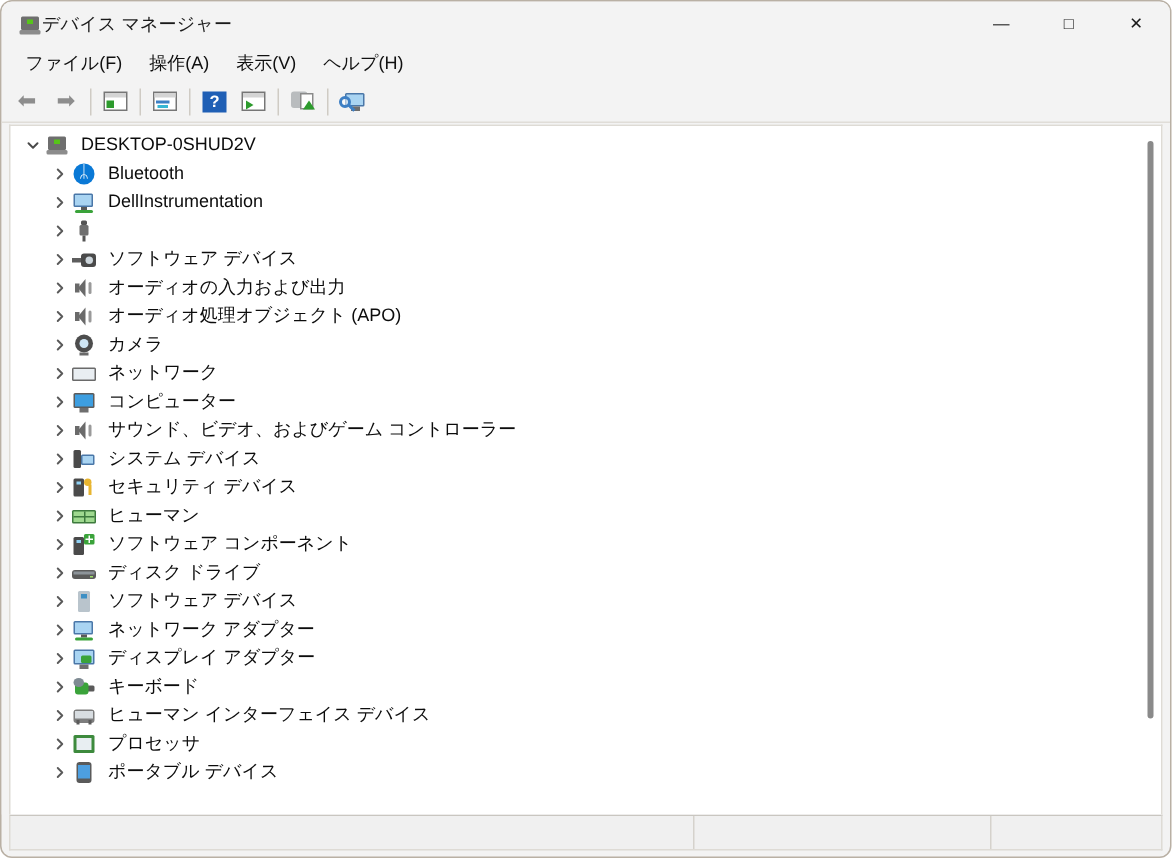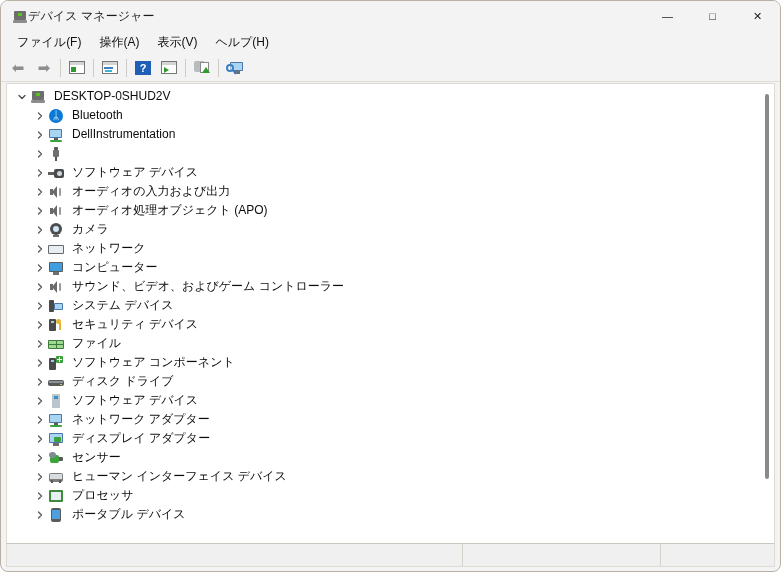--- a/index.html
+++ b/index.html
@@ -616,21 +616,21 @@
                 <svg width="10" height="10" viewBox="0 0 10 10">
                   <path d="M3.5 2 L6.5 5 L3.5 8" stroke="#5a5a5a" stroke-width="1.3" fill="none" stroke-linecap="round" stroke-linejoin="round"></path>
                 </svg>
               </span>
               <span class="ic">
                 <span class="icn i-sn-o"></span>
                 <span class="icn i-sn-i"></span>
                 <span class="icn i-sn-v"></span>
                 <span class="icn i-sn-h"></span>
               </span>
-              <span class="lbl">ファイル</span>
+              <span class="lbl">ヒューマン</span>
             </div>
             <div class="node child">
               <span class="expander">
                 <svg width="10" height="10" viewBox="0 0 10 10">
                   <path d="M3.5 2 L6.5 5 L3.5 8" stroke="#5a5a5a" stroke-width="1.3" fill="none" stroke-linecap="round" stroke-linejoin="round"></path>
                 </svg>
               </span>
               <span class="ic">
                 <span class="icn i-swc-a"></span>
                 <span class="icn i-swc-b"></span>
@@ -697,21 +697,21 @@
               <span class="expander">
                 <svg width="10" height="10" viewBox="0 0 10 10">
                   <path d="M3.5 2 L6.5 5 L3.5 8" stroke="#5a5a5a" stroke-width="1.3" fill="none" stroke-linecap="round" stroke-linejoin="round"></path>
                 </svg>
               </span>
               <span class="ic">
                 <span class="icn i-bat-c"></span>
                 <span class="icn i-bat-a"></span>
                 <span class="icn i-bat-b"></span>
               </span>
-              <span class="lbl">センサー</span>
+              <span class="lbl">キーボード</span>
             </div>
             <div class="node child">
               <span class="expander">
                 <svg width="10" height="10" viewBox="0 0 10 10">
                   <path d="M3.5 2 L6.5 5 L3.5 8" stroke="#5a5a5a" stroke-width="1.3" fill="none" stroke-linecap="round" stroke-linejoin="round"></path>
                 </svg>
               </span>
               <span class="ic">
                 <span class="icn i-hid-o"></span>
                 <span class="icn i-hid-i"></span>

